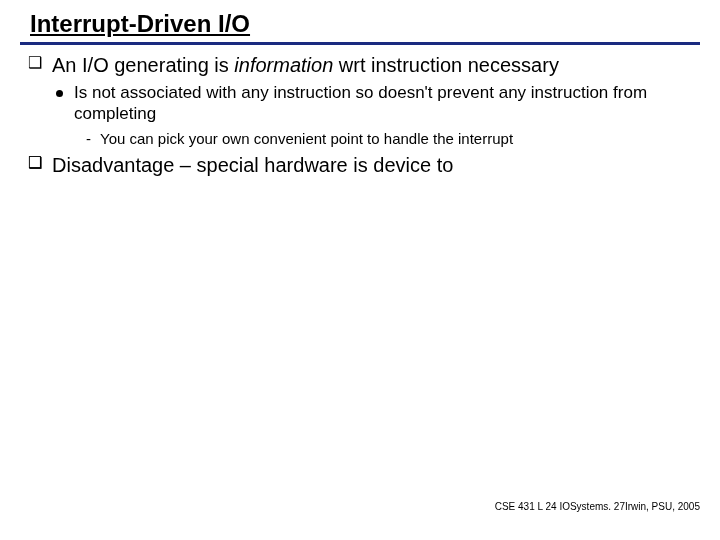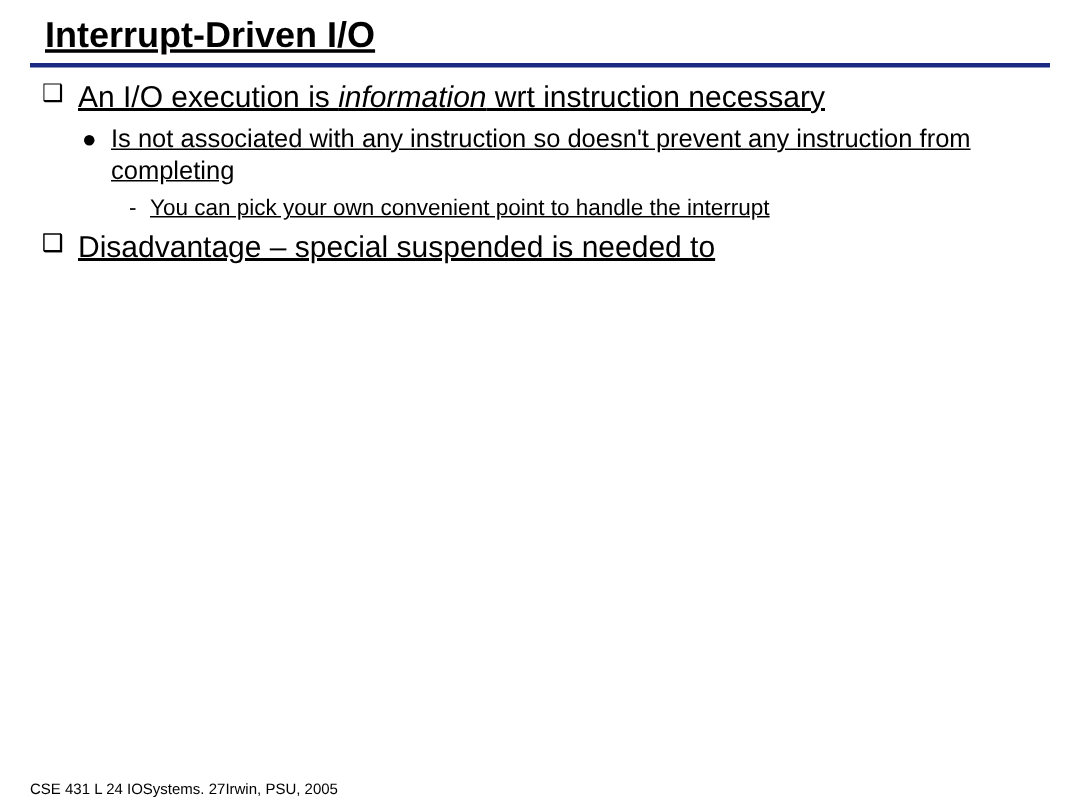--- a/index.html
+++ b/index.html
@@ -11,21 +11,20 @@
     font-family: Arial, Helvetica, sans-serif;
     color: #000;
     overflow: hidden;
   }
   .slide {
     position: relative;
     width: 720px;
     height: 540px;
     box-sizing: border-box;
     padding: 10px 20px 0 20px;
-    text-decoration: underline;
   }
   .title {
     font-size: 24px;
     font-weight: bold;
     text-decoration: underline;
     padding-left: 10px;
     padding-bottom: 4px;
   }
   .rule {
     border-bottom: 3px solid #1a2a80;
@@ -88,58 +87,58 @@
   }
   ul.level3 > li::before {
     content: "-";
     position: absolute;
     left: 2px;
     top: 0;
     font-size: 15px;
   }
   .footer {
     position: absolute;
-    bottom: 8px;
+    bottom: 28px;
     left: 20px;
     right: 20px;
     display: flex;
-    justify-content: flex-start;
+    justify-content: flex-end;
     font-size: 10px;
     color: #000;
   }
 </style>
 </head>
 <body>
 
 <div class="slide">
   <div class="title">Interrupt-Driven I/O</div>
   <div class="rule"></div>
 
   <ul class="body">
 
     <li>
-      <span>An I/O execution is </span><span style="font-style:italic">information</span><span> wrt instruction necessary</span>
+      <span>An I/O generating is </span><span style="font-style:italic">information</span><span> wrt instruction necessary</span>
       <ul class="level2">
         <li>
           <span>Is not associated with any instruction so doesn't prevent any instruction from completing</span>
           <ul class="level3">
             <li>
               <span>You can pick your own convenient point to handle the interrupt</span>
             </li>
           </ul>
         </li>
       </ul>
     </li>
 
 
     <li>
     </li>
 
     <li>
-      <span>Disadvantage – special suspended is needed to</span>
+      <span>Disadvantage – special hardware is device to</span>
     </li>
 
   </ul>
 
   <div class="footer">
     <span>CSE 431  L 24 IOSystems. 27</span>
     <span>Irwin, PSU, 2005</span>
   </div>
 </div>
 

